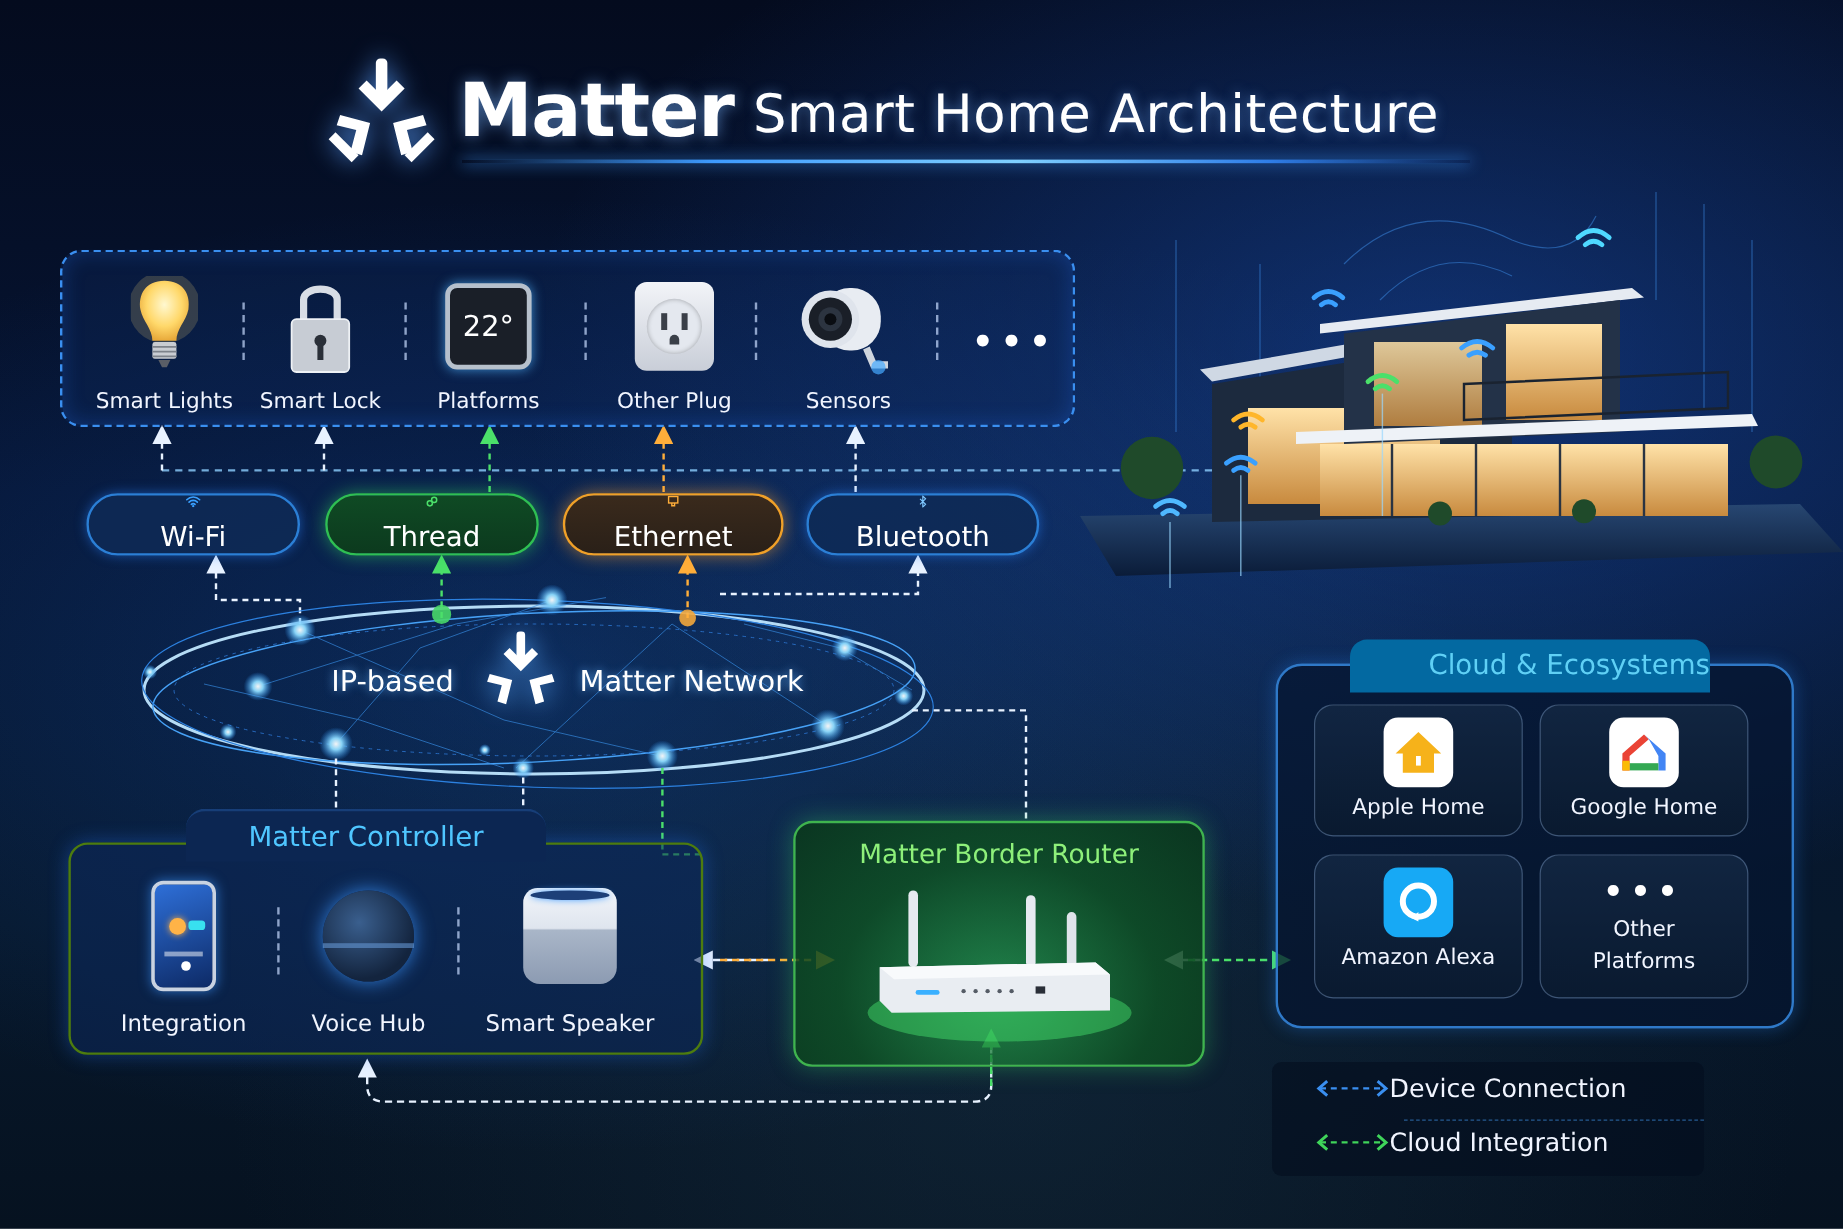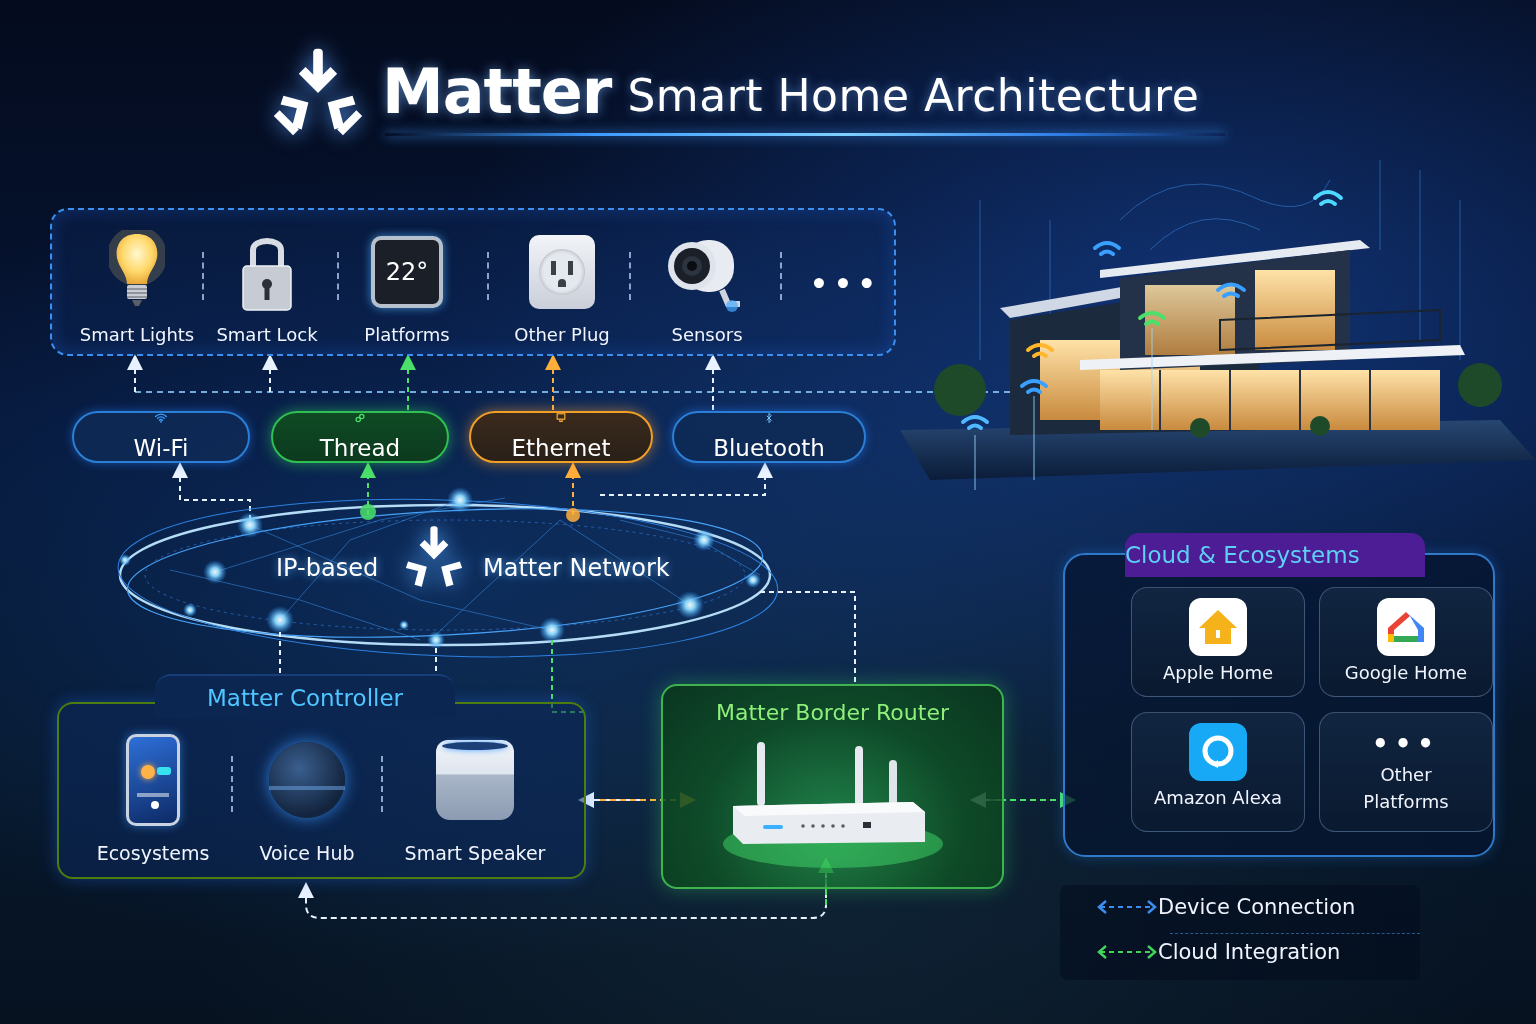--- a/index.html
+++ b/index.html
@@ -85,27 +85,26 @@
   }
   .router .rtitle { position: absolute; top: 14px; width: 100%; text-align: center; color: #8ef07a; font-size: 22px; }
 
   
   .cloud {
     left: 1063px; top: 553px; width: 432px; height: 304px;
     border: 2px solid #2f79c8; border-radius: 22px;
     background: rgba(6,22,48,0.75);
     box-shadow: 0 0 14px rgba(40,140,255,0.3);
   }
-  .cloud .ctitle { position: absolute; top: -22px; left: 60px; width: 300px; height: 44px; line-height: 44px; text-align: left; color: #5fd0f5; font-size: 23px; background: #4c1d95; border-radius: 14px 14px 0 0; }
+  .cloud .ctitle { position: absolute; top: -22px; left: 60px; width: 300px; height: 44px; line-height: 44px; text-align: right; color: #5fd0f5; font-size: 23px; background: #0369a1; border-radius: 14px 14px 0 0; }
   .eco {
     position: absolute; width: 174px; height: 110px; border-radius: 16px;
     border: 1px solid rgba(120,150,190,0.45);
     background: linear-gradient(180deg, rgba(18,38,66,0.95), rgba(10,26,48,0.95));
     text-align: center;
-    margin-left: 36px;
   }
   .eco .eico { width: 58px; height: 58px; border-radius: 12px; margin: 10px auto 0; display: flex; align-items: center; justify-content: center; }
   .eco .elbl { font-size: 18px; margin-top: 6px; color: #f1f5ff; }
 
   
   .legend { left: 1060px; top: 885px; width: 360px; height: 95px; background: rgba(4,14,30,0.6); border-radius: 8px; }
   .legend .row { position: absolute; left: 36px; display: flex; align-items: center; }
   .legend .lbl { font-size: 21px; color: #f1f5ff; }
   .legend .divider { position: absolute; left: 110px; top: 48px; width: 250px; border-top: 1px dashed rgba(60,140,220,0.6); }
 
@@ -347,21 +346,21 @@
 
   <div class="ctrl-item" style="left:14px;">
     <div class="ico">
       <div style="width:54px;height:92px;border-radius:10px;background:linear-gradient(160deg,#2e6fd8,#0d2a66);border:3px solid #c9d3e2;position:relative;box-shadow:0 0 10px rgba(60,150,255,0.6);">
         <div style="position:absolute;left:12px;top:28px;width:14px;height:14px;border-radius:50%;background:#ffb347;box-shadow:0 0 6px #ffb347;"></div>
         <div style="position:absolute;left:28px;top:30px;width:14px;height:8px;border-radius:3px;background:#38e0f0;"></div>
         <div style="position:absolute;left:8px;top:56px;width:32px;height:4px;background:rgba(255,255,255,0.5);"></div>
         <div style="position:absolute;left:22px;top:64px;width:8px;height:8px;border-radius:50%;background:#fff;"></div>
       </div>
     </div>
-    <div class="lbl">Ecosystems</div>
+    <div class="lbl">Integration</div>
   </div>
   <div class="ctrl-sep" style="left:172px;"></div>
 
   <div class="ctrl-item" style="left:168px;">
     <div class="ico">
       <div style="width:76px;height:76px;border-radius:50%;background:radial-gradient(circle at 40% 35%,#3a5f8e,#13243e 70%);box-shadow:0 0 16px rgba(60,150,255,0.8);position:relative;">
         <div style="position:absolute;left:0;top:44px;width:76px;height:4px;background:rgba(100,150,210,0.6);"></div>
       </div>
     </div>
     <div class="lbl">Voice Hub</div>

